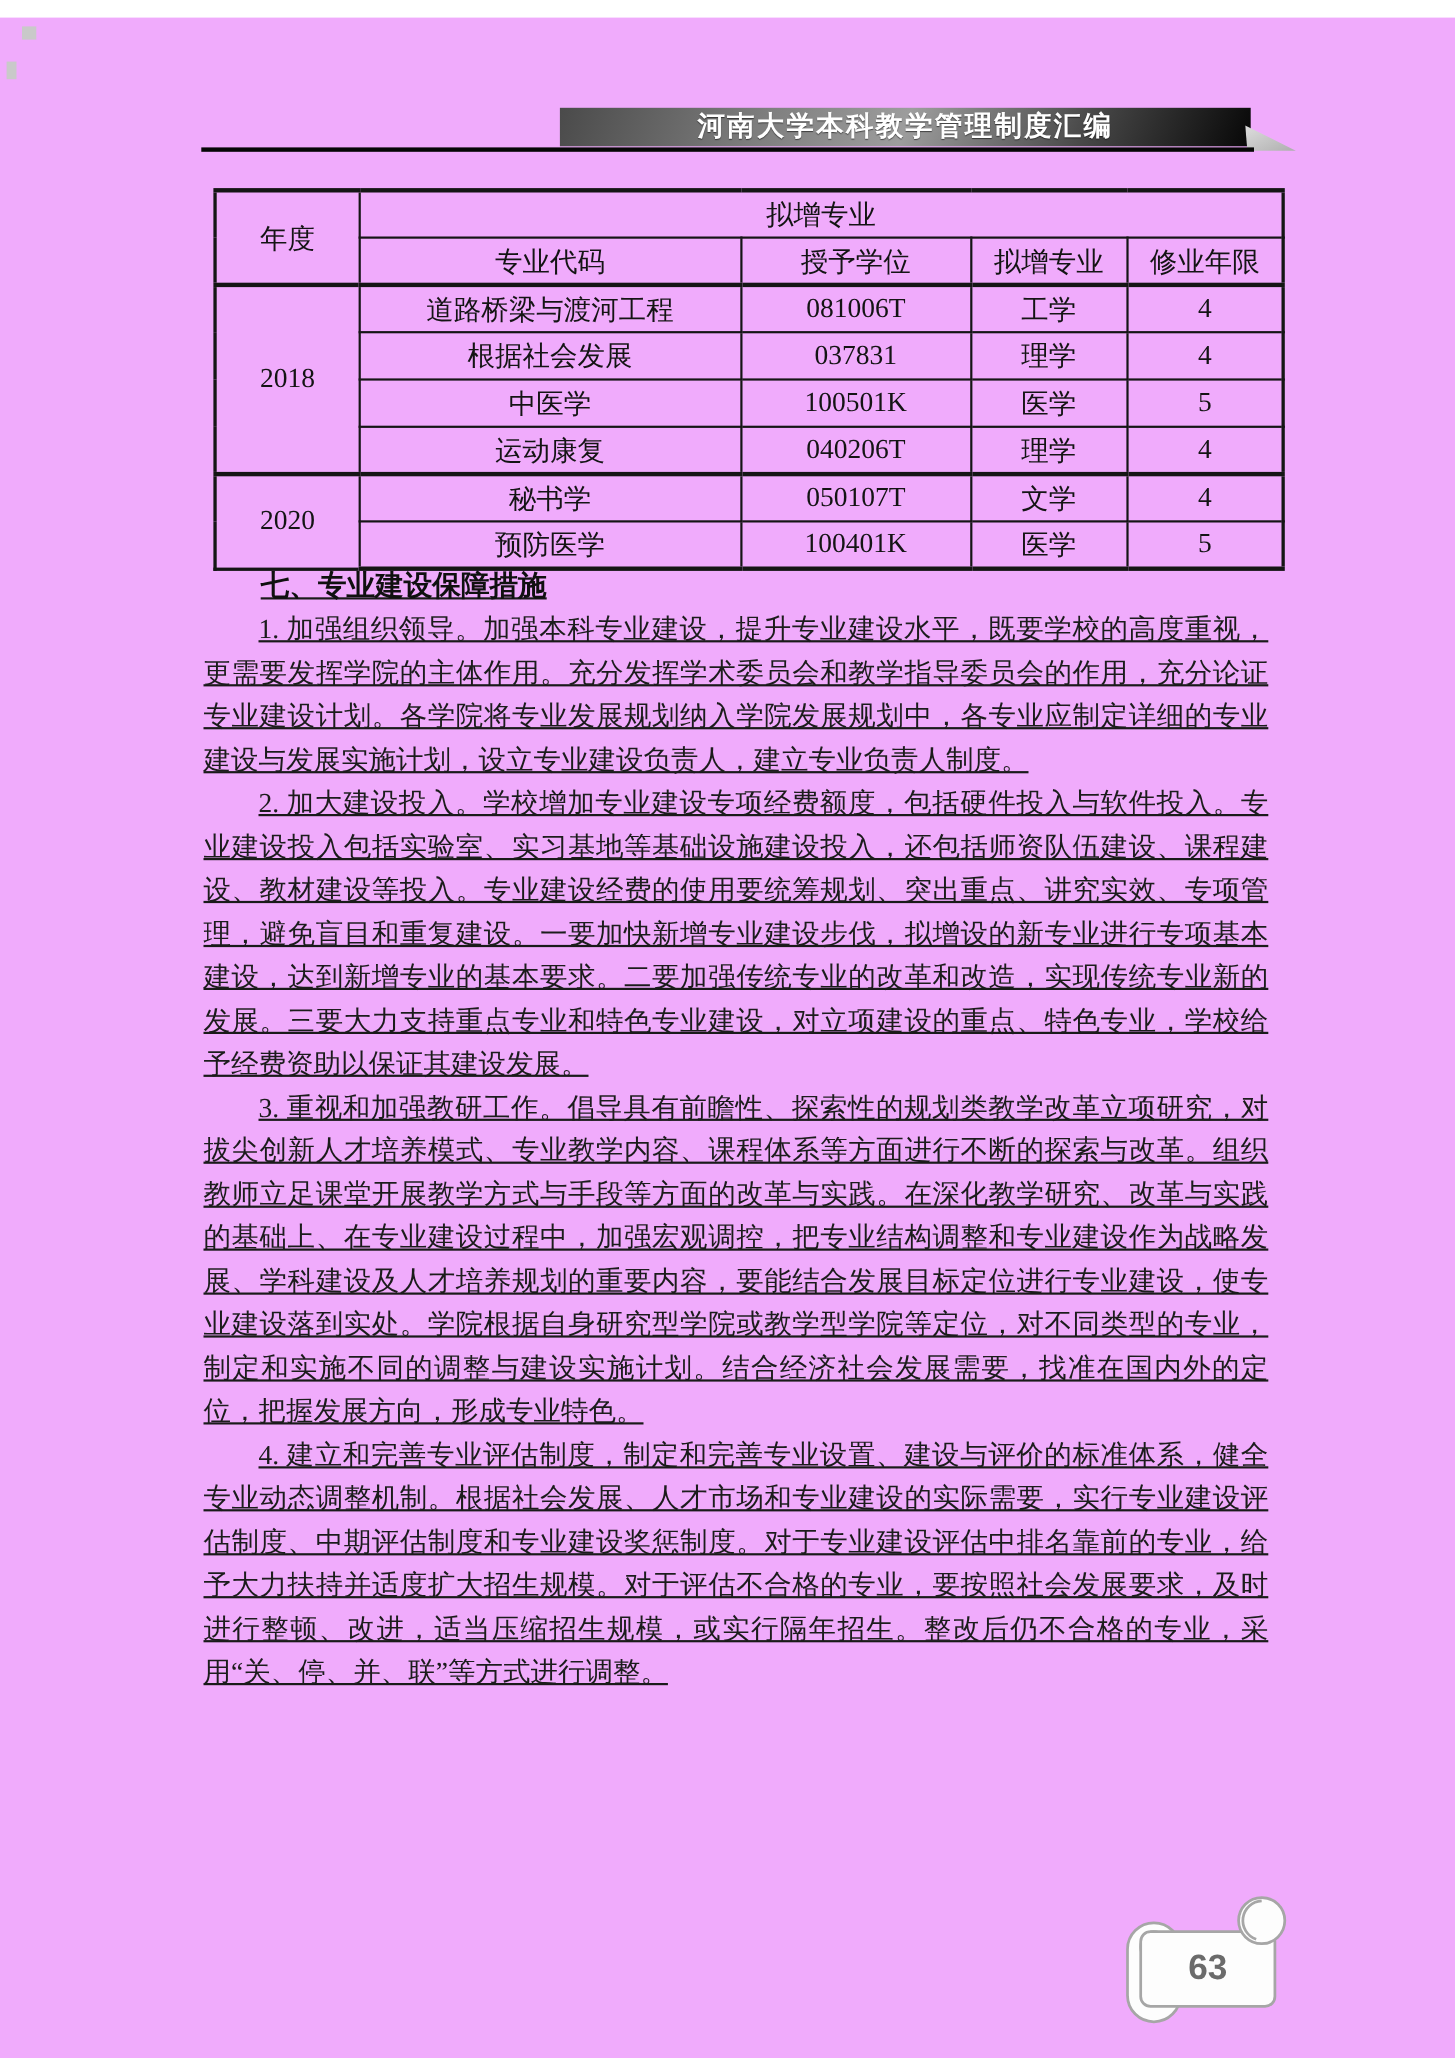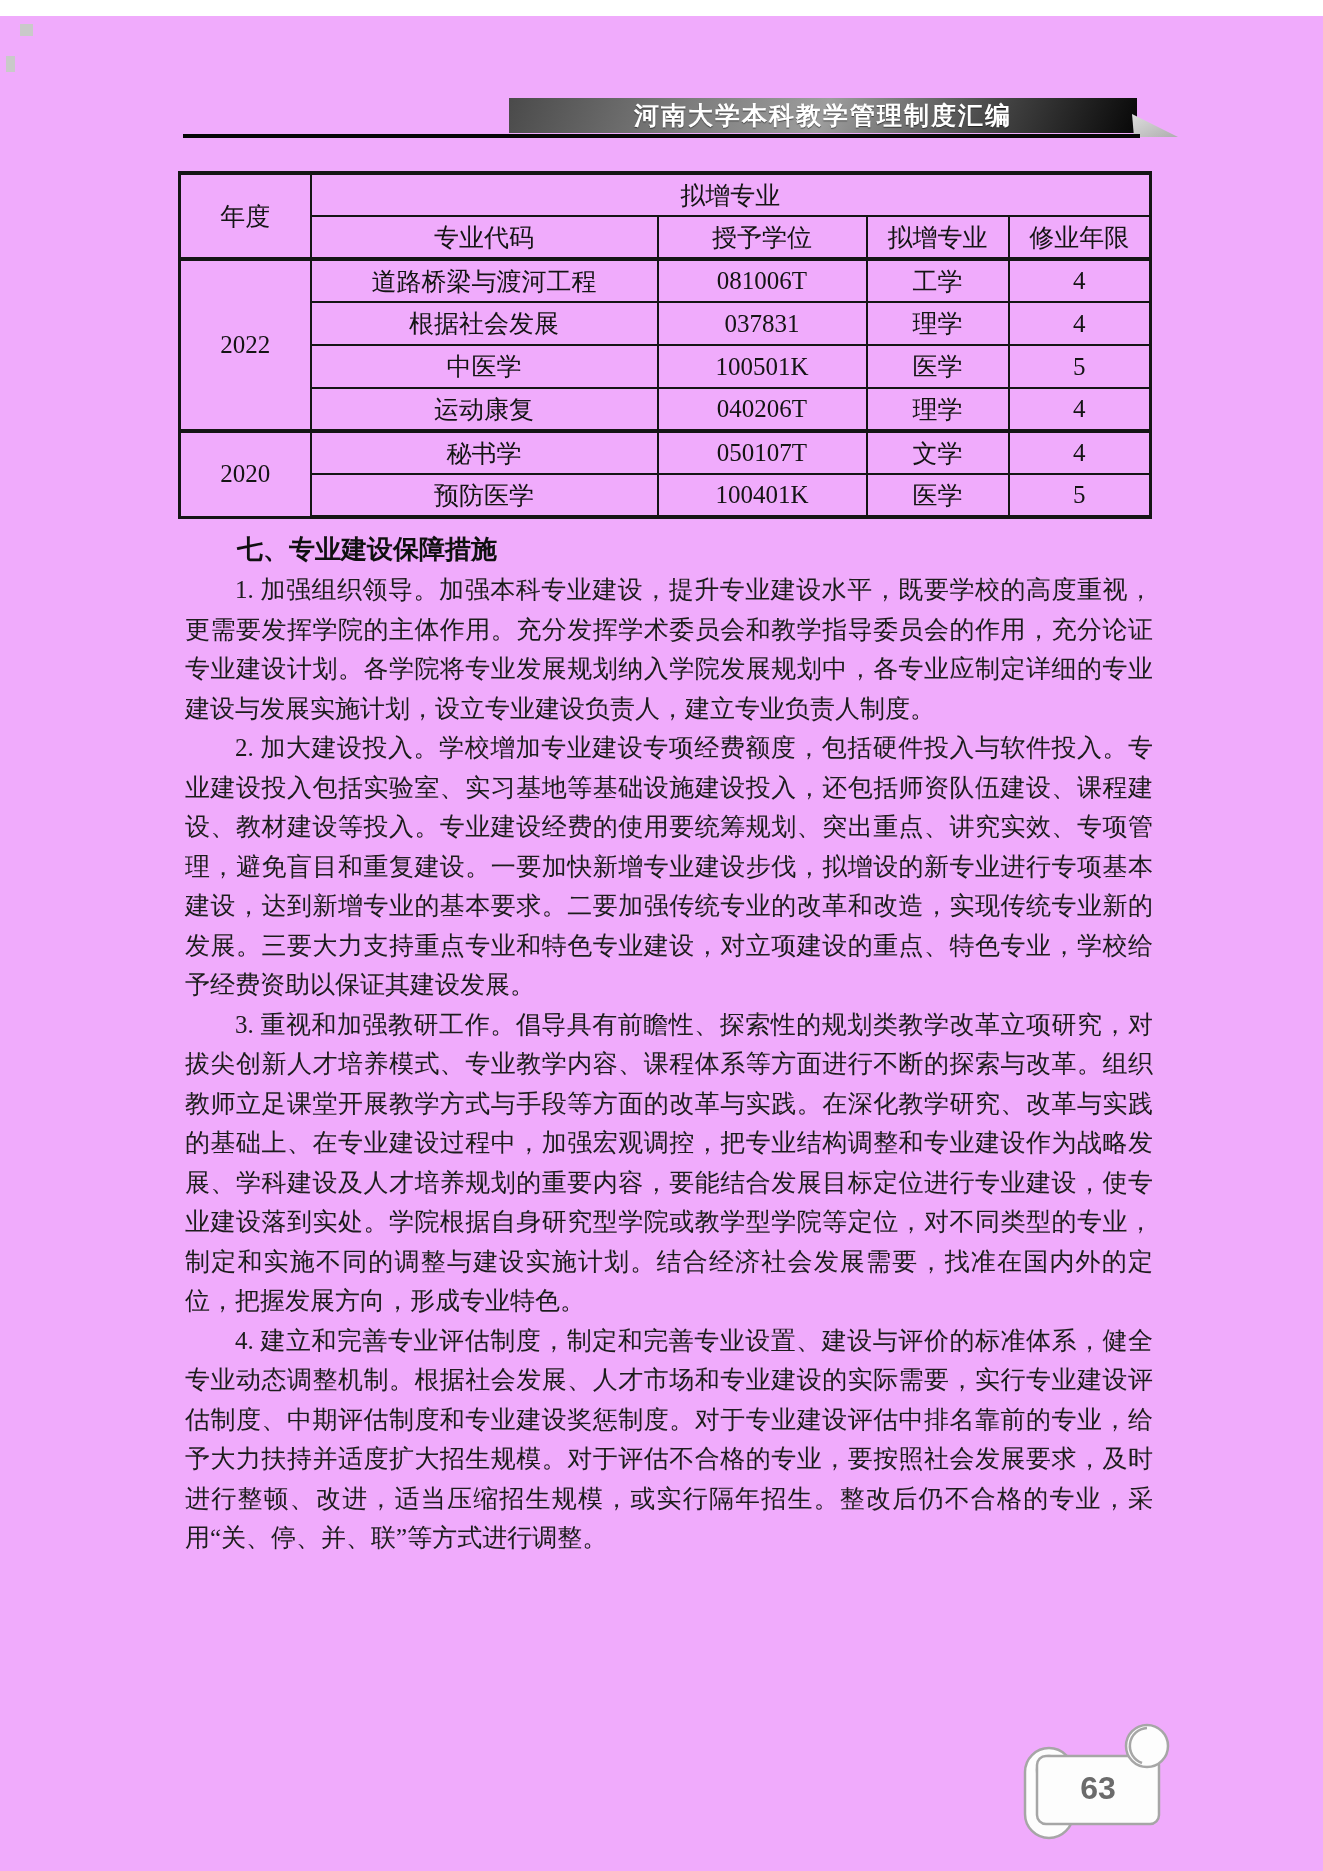--- a/index.html
+++ b/index.html
@@ -18,35 +18,35 @@
     display:flex; align-items:center; justify-content:center;
   }
   .header-title {
     color:#ffffff; font-weight:700; font-size:25px; line-height:1;
     letter-spacing:2px; font-family:"Liberation Serif","DejaVu Serif",serif;
     text-shadow:0 1px 1px rgba(0,0,0,.55);
   }
   .header-arrow { position:absolute; left:1132px; top:97px; }
   
   table.majors {
-    position:absolute; left:178px; top:155px; width:971px;
+    position:absolute; left:194px; top:155px; width:971px;
     border-collapse:collapse; table-layout:fixed;
     border:3px solid #151515;
   }
   table.majors tr { height:43px; }
   table.majors td {
     border:2px solid #151515; text-align:center; vertical-align:middle;
     font-size:25px; color:#141414; padding:0; overflow:hidden; white-space:nowrap;
   }
   table.majors tr.first-row td { border-top-width:4px; }
   table.majors tr.colhead td { border-bottom-width:4px; }
   table.majors tr.group-start td { border-top-width:4px; }
   table.majors tr.last-row td { border-bottom-width:4px; }
   
-  .content { position:absolute; left:185px; top:512px; width:968px; }
+  .content { position:absolute; left:185px; top:495px; width:968px;text-decoration:underline; }
   .content h3 {
     margin:0; text-indent:2em; color:#101010;
     font:700 26px/42px "Liberation Sans","DejaVu Sans",sans-serif;
   }
   .content p {
     margin:0; text-indent:2em; text-align:justify;
     font-size:25px; line-height:39.5px; color:#1c1c1c;
     font-family:"Liberation Serif","DejaVu Serif",serif;
   }
   
@@ -93,21 +93,21 @@
         <td rowspan="2">年度</td>
         <td colspan="4">拟增专业</td>
       </tr>
       <tr class="colhead">
         <td>专业代码</td>
         <td>授予学位</td>
         <td>拟增专业</td>
         <td>修业年限</td>
       </tr>
       <tr class="group-start">
-        <td rowspan="4">2022</td>
+        <td rowspan="4">2018</td>
         <td>道路桥梁与渡河工程</td>
         <td>081006T</td>
         <td>工学</td>
         <td>4</td>
       </tr>
       <tr>
         <td>根据社会发展</td>
         <td>037831</td>
         <td>理学</td>
         <td>4</td>

